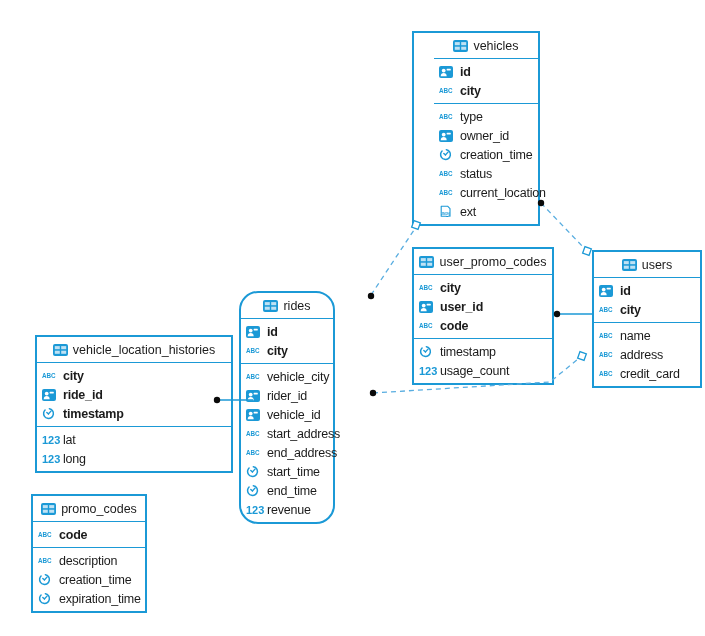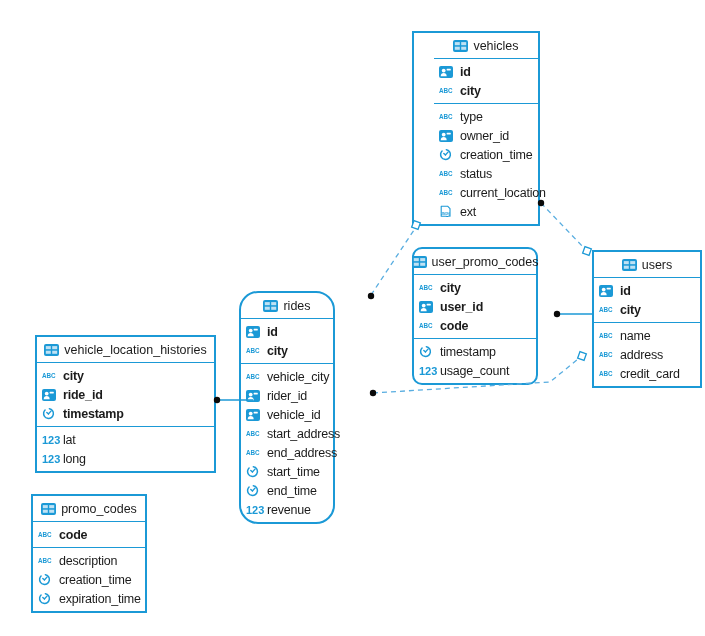--- a/index.html
+++ b/index.html
@@ -102,21 +102,21 @@
     <span class="icell">
             <svg width="13" height="13" viewBox="0 0 13 13">
               <path d="M2.2 1.2 H8.6 L11 3.6 V11.2 C9.5 10.4 8.9 12.2 7.3 11.2 H2.2 Z" fill="#fff" stroke="#1b99d6" stroke-width="1.1" stroke-linejoin="round"></path>
               <text x="2" y="9.6" font-size="3.4" font-weight="bold" fill="#1b99d6" font-family="Liberation Sans, sans-serif">JSON</text>
             </svg>
           </span>
     <span>ext</span>
   </div>
       </div>
   </div>
-    <div class="tbl" style="left: 412px; top: 247px; width: 126px; border-radius: 10px;">
+    <div class="tbl" style="left: 412px; top: 247px; width: 142px;">
     <div class="tbl-header">
       <span class="icell hdr">
           <svg width="15" height="12" viewBox="0 0 15 12">
             <rect width="15" height="12" rx="2" fill="#1b99d6"></rect>
             <rect x="1.8" y="2.1" width="5" height="3.1" fill="#bfe2f4"></rect>
             <rect x="8.2" y="2.1" width="5" height="3.1" fill="#bfe2f4"></rect>
             <rect x="1.8" y="6.7" width="5" height="3.1" fill="#bfe2f4"></rect>
             <rect x="8.2" y="6.7" width="5" height="3.1" fill="#bfe2f4"></rect>
           </svg>
         </span>
@@ -319,21 +319,21 @@
     <span>end_time</span>
   </div>
         <div class="row">
     <span class="icell">
             <span class="n123">123</span>
           </span>
     <span>revenue</span>
   </div>
       </div>
   </div>
-    <div class="tbl" style="left: 35px; top: 335px; width: 181px;">
+    <div class="tbl" style="left: 35px; top: 335px; width: 198px;">
     <div class="tbl-header">
       <span class="icell hdr">
           <svg width="15" height="12" viewBox="0 0 15 12">
             <rect width="15" height="12" rx="2" fill="#1b99d6"></rect>
             <rect x="1.8" y="2.1" width="5" height="3.1" fill="#bfe2f4"></rect>
             <rect x="8.2" y="2.1" width="5" height="3.1" fill="#bfe2f4"></rect>
             <rect x="1.8" y="6.7" width="5" height="3.1" fill="#bfe2f4"></rect>
             <rect x="8.2" y="6.7" width="5" height="3.1" fill="#bfe2f4"></rect>
           </svg>
         </span>

